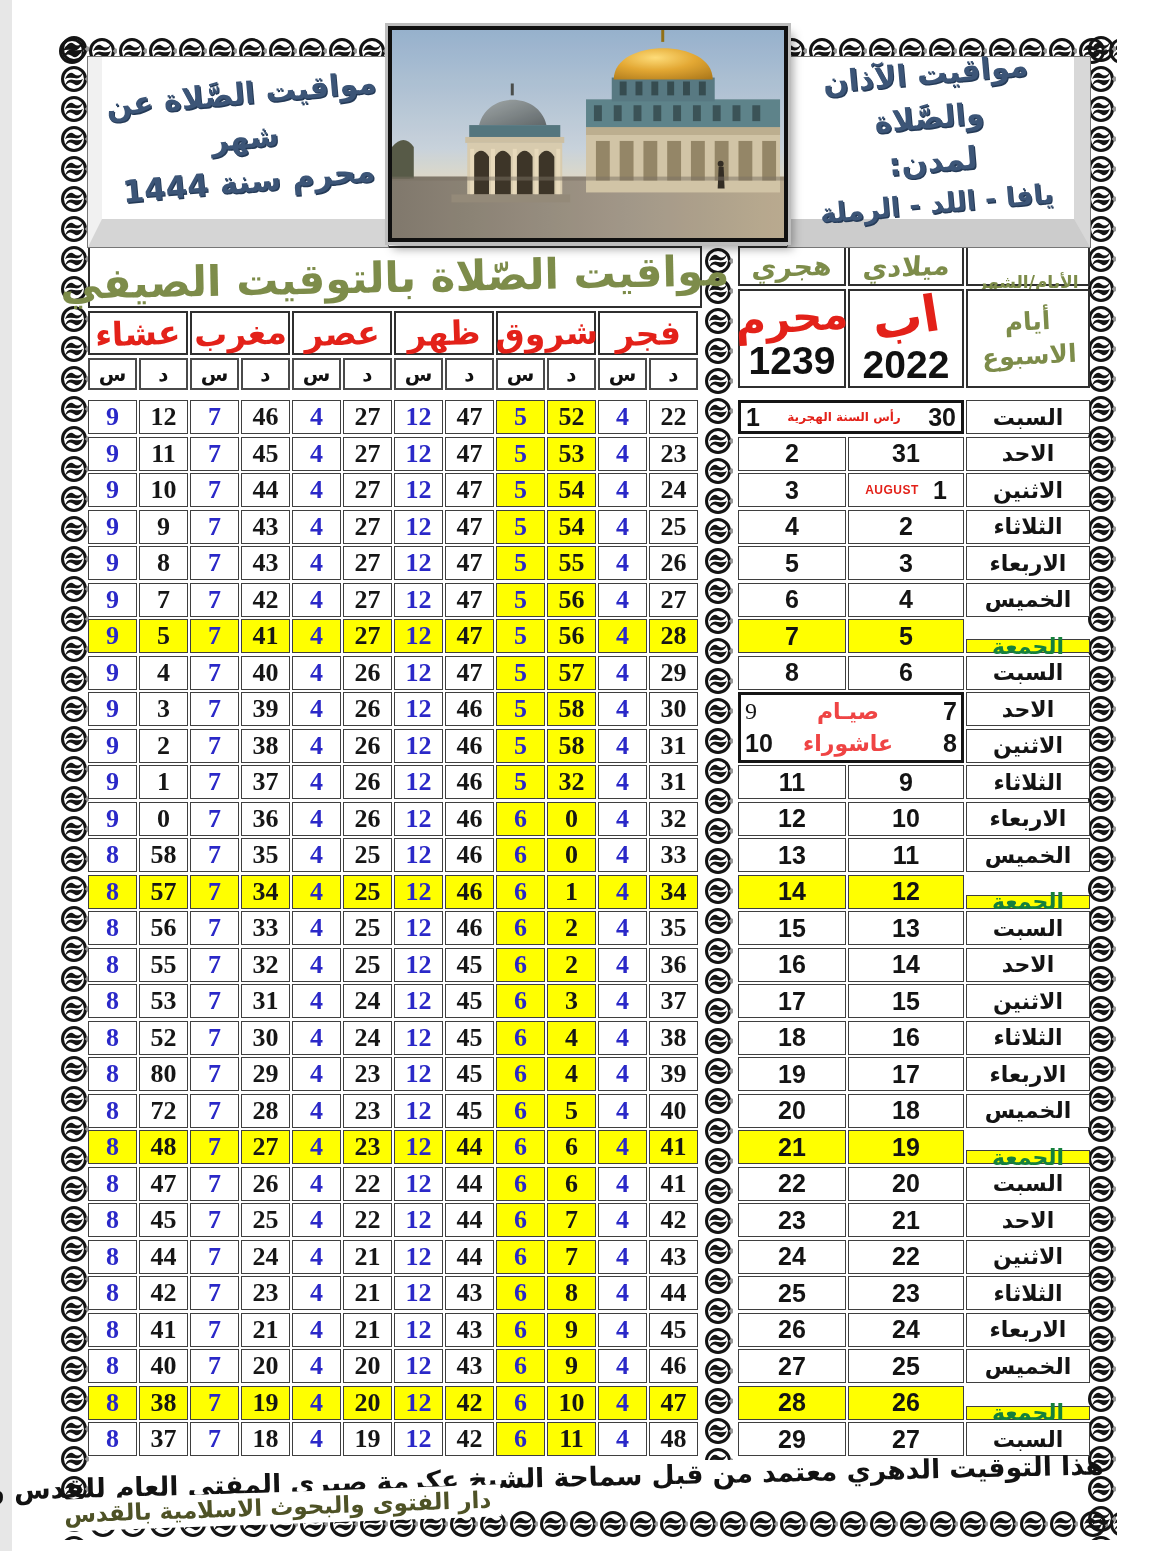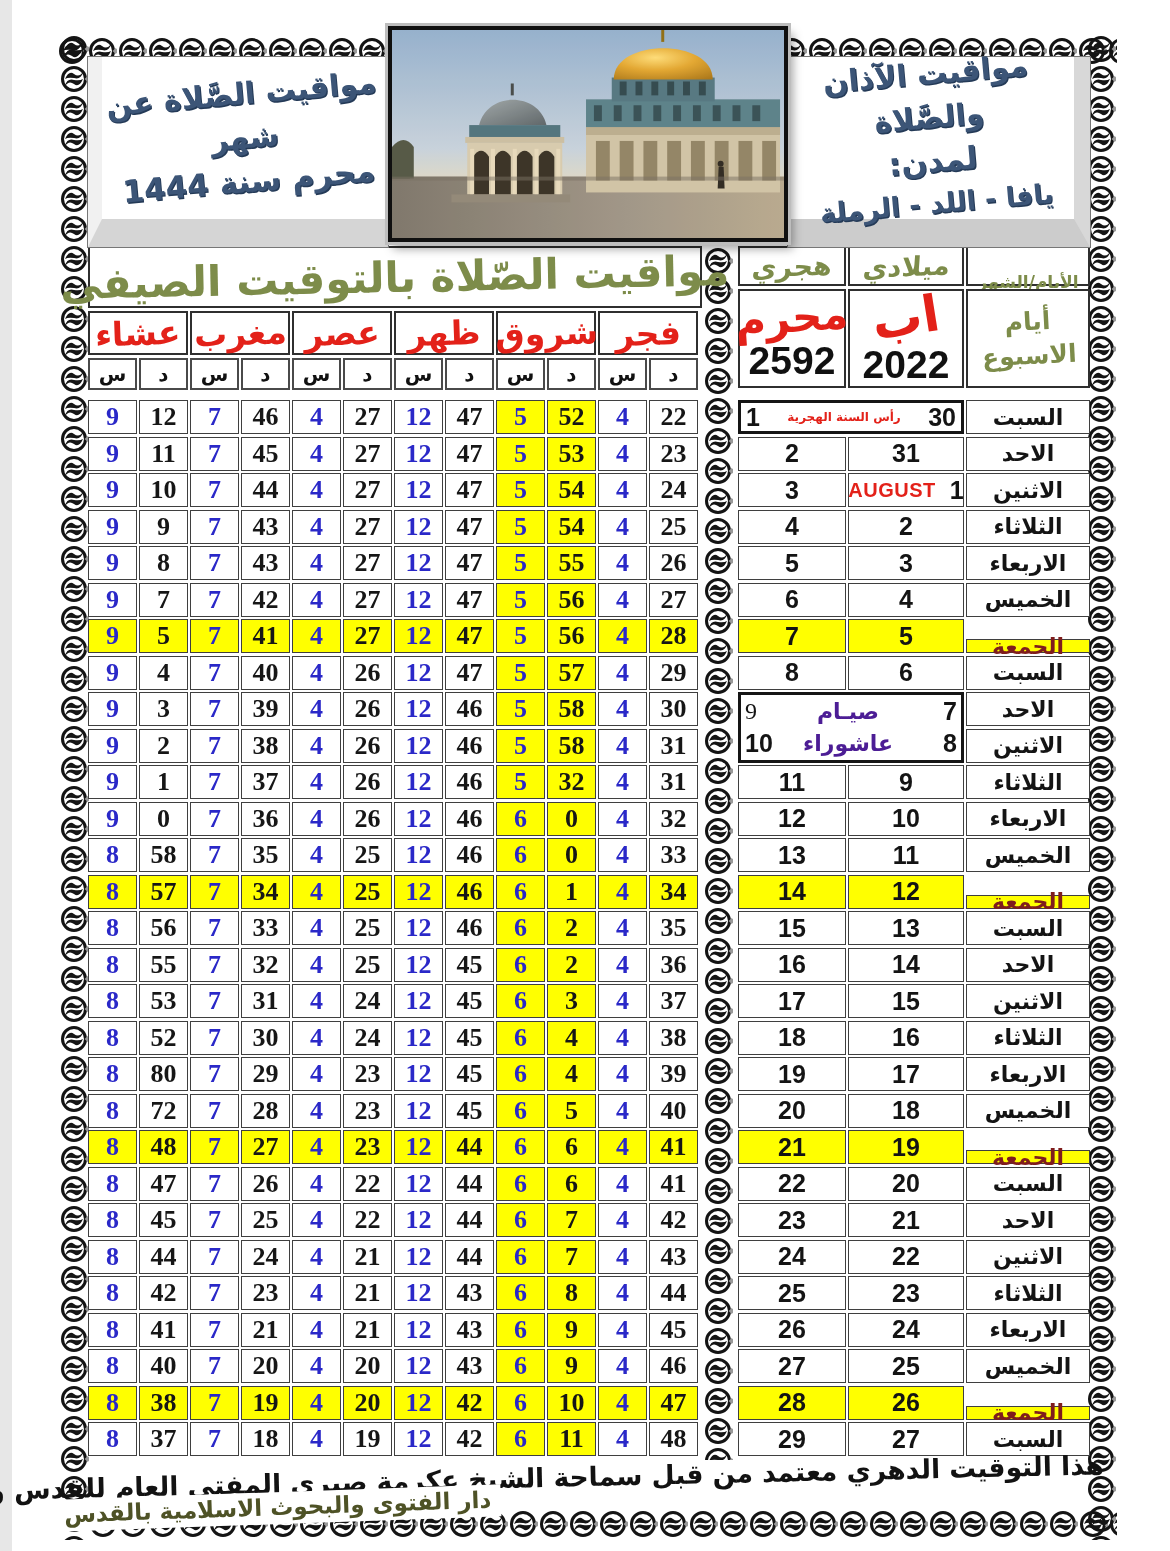--- a/index.html
+++ b/index.html
@@ -64,33 +64,33 @@
   .myear{color:#111;font-weight:bold;font-size:39px;font-family:"Liberation Sans",sans-serif;margin-top:2px;}
   .wklabel{color:#7d8c4a;font-weight:bold;font-size:25px;direction:rtl;text-align:center;line-height:1.35;
       transform:rotate(-3deg);}
   .cal-rows{position:relative;}
   .crow{display:flex;gap:2px;margin-bottom:2.5px;height:34px;}
   .ccell{border:1.5px solid #3f3f3f;background:#fff;display:flex;align-items:center;justify-content:center;
       font-family:"Liberation Sans",sans-serif;font-weight:bold;font-size:25px;color:#141414;}
   .ccell.day{font-family:"DejaVu Sans",sans-serif;font-size:22px;direction:rtl;}
   .ccell.ghost{border:none;background:transparent;}
   .crow.friday .ccell{background:#ffff00;}
-  .crow.friday .ccell.day{color:#7f1d1d;margin-top:20px;}
+  .crow.friday .ccell.day{color:#15803d;margin-top:20px;}
   .merged{width:226px;border:3px solid #151515;display:flex;align-items:center;justify-content:space-between;
       padding:0 5px;background:#fff;}
   .merged .n{font-family:"Liberation Sans",sans-serif;font-weight:bold;font-size:25px;color:#141414;}
   .merged .lbl{color:#e32119;font-weight:bold;font-size:12px;direction:rtl;white-space:nowrap;}
   .augwrap{display:flex;align-items:center;gap:14px;}
-  .auglbl{color:#e32119;font-weight:bold;font-size:20px;font-family:"Liberation Sans",sans-serif;letter-spacing:.5px;}
+  .auglbl{color:#e32119;font-weight:bold;font-size:12px;font-family:"Liberation Sans",sans-serif;letter-spacing:.5px;}
   .fastbox{position:absolute;left:0;top:292px;width:226px;height:70.5px;border:3px solid #151515;background:#fff;
       display:grid;grid-template-columns:40px 1fr 46px;grid-template-rows:1fr 1fr;z-index:3;}
   .fb{display:flex;align-items:center;font-family:"Liberation Serif",serif;color:#141414;font-size:24px;padding:0 4px;}
   .fb.b{font-family:"Liberation Sans",sans-serif;font-weight:bold;font-size:25px;}
   .fb.r{justify-content:flex-end;}
-  .fb.red{color:#4c1d95;font-family:"DejaVu Sans",sans-serif;font-weight:bold;font-size:22px;
+  .fb.red{color:#ef4444;font-family:"DejaVu Sans",sans-serif;font-weight:bold;font-size:22px;
       justify-content:center;direction:rtl;}
   .fb.red.sp{letter-spacing:5px;}
 
   
   .footer1{position:absolute;left:70px;top:1461px;width:1034px;z-index:4;text-align:center;direction:rtl;
       color:#121212;font-weight:bold;font-size:26.5px;transform:rotate(-1.3deg);white-space:nowrap;}
   .footer2{position:absolute;left:58px;top:1492px;z-index:4;background:#fff;padding:2px 10px 4px 6px;direction:rtl;
       color:#4e5226;font-weight:bold;font-size:23px;transform:rotate(-2deg);white-space:nowrap;}
 </style>
 </head>
@@ -1958,21 +1958,21 @@
       <div class="hcell w-greg">
         <span>ميلادي</span>
       </div>
       <div class="hcell daysm w-day">
         <span>الأيام/الشهر</span>
       </div>
     </div>
     <div class="row-flex cal-month">
       <div class="mcell w-hijri">
         <div class="mname">محرم</div>
-        <div class="myear">2592</div>
+        <div class="myear">1239</div>
       </div>
       <div class="mcell w-greg">
         <div class="mname greg">اب</div>
         <div class="myear">2022</div>
       </div>
       <div class="mcell w-day">
         <div class="wklabel">
           <span>أيام</span><br>
           <span>الاسبوع</span>
         </div>

